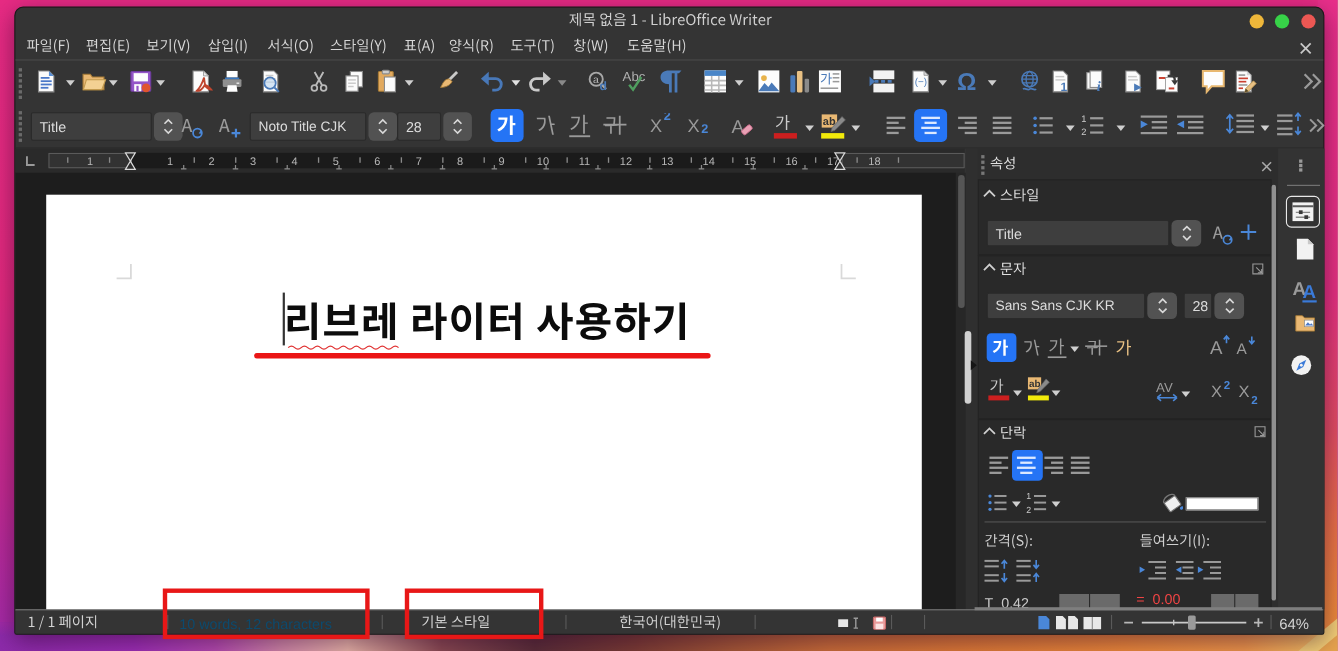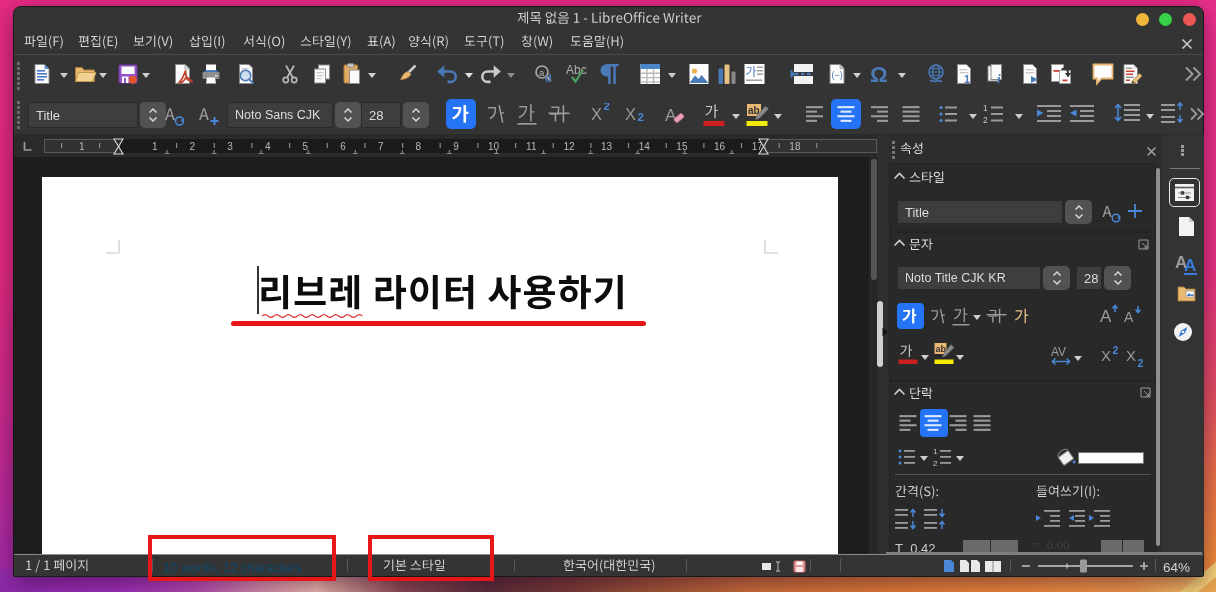--- a/index.html
+++ b/index.html
@@ -281,21 +281,21 @@
     <circle cx="17.5" cy="19" r="4" fill="none" stroke="#4a87d8" stroke-width="1.6"></circle>
     <path d="M20.5 16.5 L21.8 19.6 L18.6 19.3 Z" fill="#4a87d8"></path>
   </svg>
 <svg class="a" style="left:196px;top:102px" width="28" height="26" viewBox="0 0 28 26">
     <g transform="translate(3,18)">
       <path d="M0.0 0.0 4.0 -11.8H5.9L9.8 0.0H8.0L6.1 -6.5Q5.8 -7.5 5.5 -8.4Q5.2 -9.4 4.9 -10.4H4.9Q4.6 -9.4 4.3 -8.4Q4.0 -7.5 3.7 -6.5L1.7 0.0ZM2.2 -3.5V-4.8H7.6V-3.5Z" fill="#9a9a9a"></path>
     </g>
     <path d="M18.5 15 V23 M14.5 19 H22.5" stroke="#4a87d8" stroke-width="2"></path>
   </svg>
 <div class="fld" style="left:227px;top:102px;width:106px;height:26px"></div>
-<div class="t" style="left:235px;top:108px;font-size:12.5px;color:#dcdcdc;max-width:96px;overflow:hidden">Noto Sans CJK</div>
+<div class="t" style="left:235px;top:108px;font-size:12.5px;color:#dcdcdc;max-width:96px;overflow:hidden">Noto Title CJK</div>
 <div class="spin" style="left:335px;top:102px;width:26px;height:26px"></div>
 <svg class="a" style="left:343.0px;top:107.0px" width="10" height="16" viewBox="0 0 10 16">
     <path d="M1.5 5.5 L5 2 L8.5 5.5 M1.5 10.5 L5 14 L8.5 10.5" fill="none" stroke="#d8d8d8" stroke-width="1.5"></path>
   </svg>
 <div class="fld" style="left:361px;top:102px;width:40px;height:26px"></div>
 <div class="t" style="left:369px;top:108px;font-size:13px;color:#dcdcdc;max-width:30px;overflow:hidden">28</div>
 <div class="spin" style="left:403px;top:102px;width:26px;height:26px"></div>
 <svg class="a" style="left:411.0px;top:107.0px" width="10" height="16" viewBox="0 0 10 16">
     <path d="M1.5 5.5 L5 2 L8.5 5.5 M1.5 10.5 L5 14 L8.5 10.5" fill="none" stroke="#d8d8d8" stroke-width="1.5"></path>
   </svg>
@@ -550,21 +550,21 @@
     <path d="M1.5 6.5 L6.5 1.5 L11.5 6.5" fill="none" stroke="#cfcfcf" stroke-width="1.6"></path>
   </svg>
 <svg class="a" style="left:909.0px;top:233.9px" width="28" height="19" viewBox="0 -15.08 28 18.98">
     <path d="M0.6 -4.7H11.3V-3.9H0.6ZM5.5 -4.2H6.6V-1.5H5.5ZM2.0 -10.2H9.9V-6.1H2.0ZM8.8 -9.3H3.1V-6.9H8.8ZM2.0 -0.1H10.1V0.8H2.0ZM2.0 -2.6H3.1V0.2H2.0Z M15.5 -9.1H16.4V-7.2Q16.4 -6.2 16.1 -5.3Q15.9 -4.4 15.4 -3.6Q14.9 -2.8 14.3 -2.2Q13.7 -1.6 13.0 -1.2L12.4 -2.1Q13.0 -2.4 13.6 -3.0Q14.2 -3.5 14.6 -4.2Q15.0 -4.9 15.3 -5.6Q15.5 -6.4 15.5 -7.2ZM15.7 -9.1H16.6V-7.2Q16.6 -6.5 16.8 -5.7Q17.0 -5.0 17.4 -4.4Q17.9 -3.7 18.4 -3.2Q19.0 -2.7 19.6 -2.4L19.0 -1.5Q18.3 -1.9 17.7 -2.5Q17.1 -3.1 16.7 -3.8Q16.2 -4.6 16.0 -5.4Q15.7 -6.3 15.7 -7.2ZM12.8 -9.5H19.2V-8.6H12.8ZM20.6 -10.7H21.6V1.0H20.6ZM21.4 -6.0H23.6V-5.1H21.4Z" fill="#e0e0e0"></path>
   </svg>
 <svg class="a" style="left:1138px;top:239px" width="11" height="11" viewBox="0 0 11 11">
     <path d="M1 1 H10 V10 H1 Z" fill="none" stroke="#9a9a9a"></path>
     <path d="M4 4 L9 9 M9 5.5 V9 H5.5" stroke="#9a9a9a" fill="none"></path>
   </svg>
 <div class="fld" style="left:897px;top:266px;width:144px;height:24px"></div>
-<div class="t" style="left:905px;top:271px;font-size:12.5px;color:#dcdcdc;max-width:134px;overflow:hidden">Noto Title CJK KR</div>
+<div class="t" style="left:905px;top:271px;font-size:12.5px;color:#dcdcdc;max-width:134px;overflow:hidden">Sans Sans CJK KR</div>
 <div class="spin" style="left:1043px;top:266px;width:27px;height:24px"></div>
 <svg class="a" style="left:1051.5px;top:270.0px" width="10" height="16" viewBox="0 0 10 16">
     <path d="M1.5 5.5 L5 2 L8.5 5.5 M1.5 10.5 L5 14 L8.5 10.5" fill="none" stroke="#d8d8d8" stroke-width="1.5"></path>
   </svg>
 <div class="fld" style="left:1076px;top:266px;width:26px;height:24px"></div>
 <div class="t" style="left:1084px;top:271px;font-size:13px;color:#dcdcdc;max-width:16px;overflow:hidden">28</div>
 <div class="spin" style="left:1104px;top:266px;width:27px;height:24px"></div>
 <svg class="a" style="left:1112.5px;top:270.0px" width="10" height="16" viewBox="0 0 10 16">
     <path d="M1.5 5.5 L5 2 L8.5 5.5 M1.5 10.5 L5 14 L8.5 10.5" fill="none" stroke="#d8d8d8" stroke-width="1.5"></path>
   </svg>
@@ -733,21 +733,21 @@
       <rect x="207" y="14" width="10" height="1.8"></rect>
       <rect x="201" y="19" width="16" height="1.8"></rect>
     </g>
     <path d="M196 9 L201 12 L196 15 Z" fill="#4a87d8"></path>
   </svg>
 <div class="a" style="left:963px;top:540px;width:27px;height:13px;background:#6a6a6a"></div>
 <div class="a" style="left:991px;top:540px;width:27px;height:13px;background:#6a6a6a"></div>
 <div class="a" style="left:1101px;top:540px;width:21px;height:13px;background:#6a6a6a"></div>
 <div class="a" style="left:1123px;top:540px;width:21px;height:13px;background:#6a6a6a"></div>
 <div class="a" style="left:895px;top:541px;width:60px;height:13px;overflow:hidden;color:#c9c9c9;font-size:13px;font-family:'Liberation Sans'">T&nbsp; 0.42</div>
-<div class="a" style="left:1033px;top:537px;width:58px;height:13px;overflow:hidden;color:#404040;font-size:13px;font-family:Liberation Serif, serif">=&nbsp; 0.00</div>
+<div class="a" style="left:1033px;top:537px;width:58px;height:13px;overflow:hidden;color:#ef4444;font-size:13px;font-family:Liberation Sans, sans-serif">=&nbsp; 0.00</div>
 <div class="a" style="left:1156px;top:168px;width:4px;height:378px;background:#8f8f8f;border-radius:2px"></div>
 <div class="a" style="left:1162px;top:135px;width:42px;height:419px;background:#333"></div>
 <div class="a" style="left:1181px;top:145px;width:2.5px;height:2.5px;background:#9a9a9a"></div>
 <div class="a" style="left:1181px;top:149px;width:2.5px;height:2.5px;background:#9a9a9a"></div>
 <div class="a" style="left:1181px;top:153px;width:2.5px;height:2.5px;background:#9a9a9a"></div>
 <div class="a" style="left:1170px;top:168px;width:30px;height:1px;background:#787878"></div>
 <div class="a" style="left:1169px;top:178px;width:31px;height:29px;border:1.5px solid #e8e8e8;border-radius:5px"></div>
 <svg class="a" style="left:1174px;top:183px" width="21" height="19" viewBox="0 0 21 19">
     <rect x="1" y="1" width="19" height="17" fill="#f2f2f2"></rect>
     <path d="M1 4.5 H20" stroke="#5a5a5a" stroke-width="1.6"></path>

